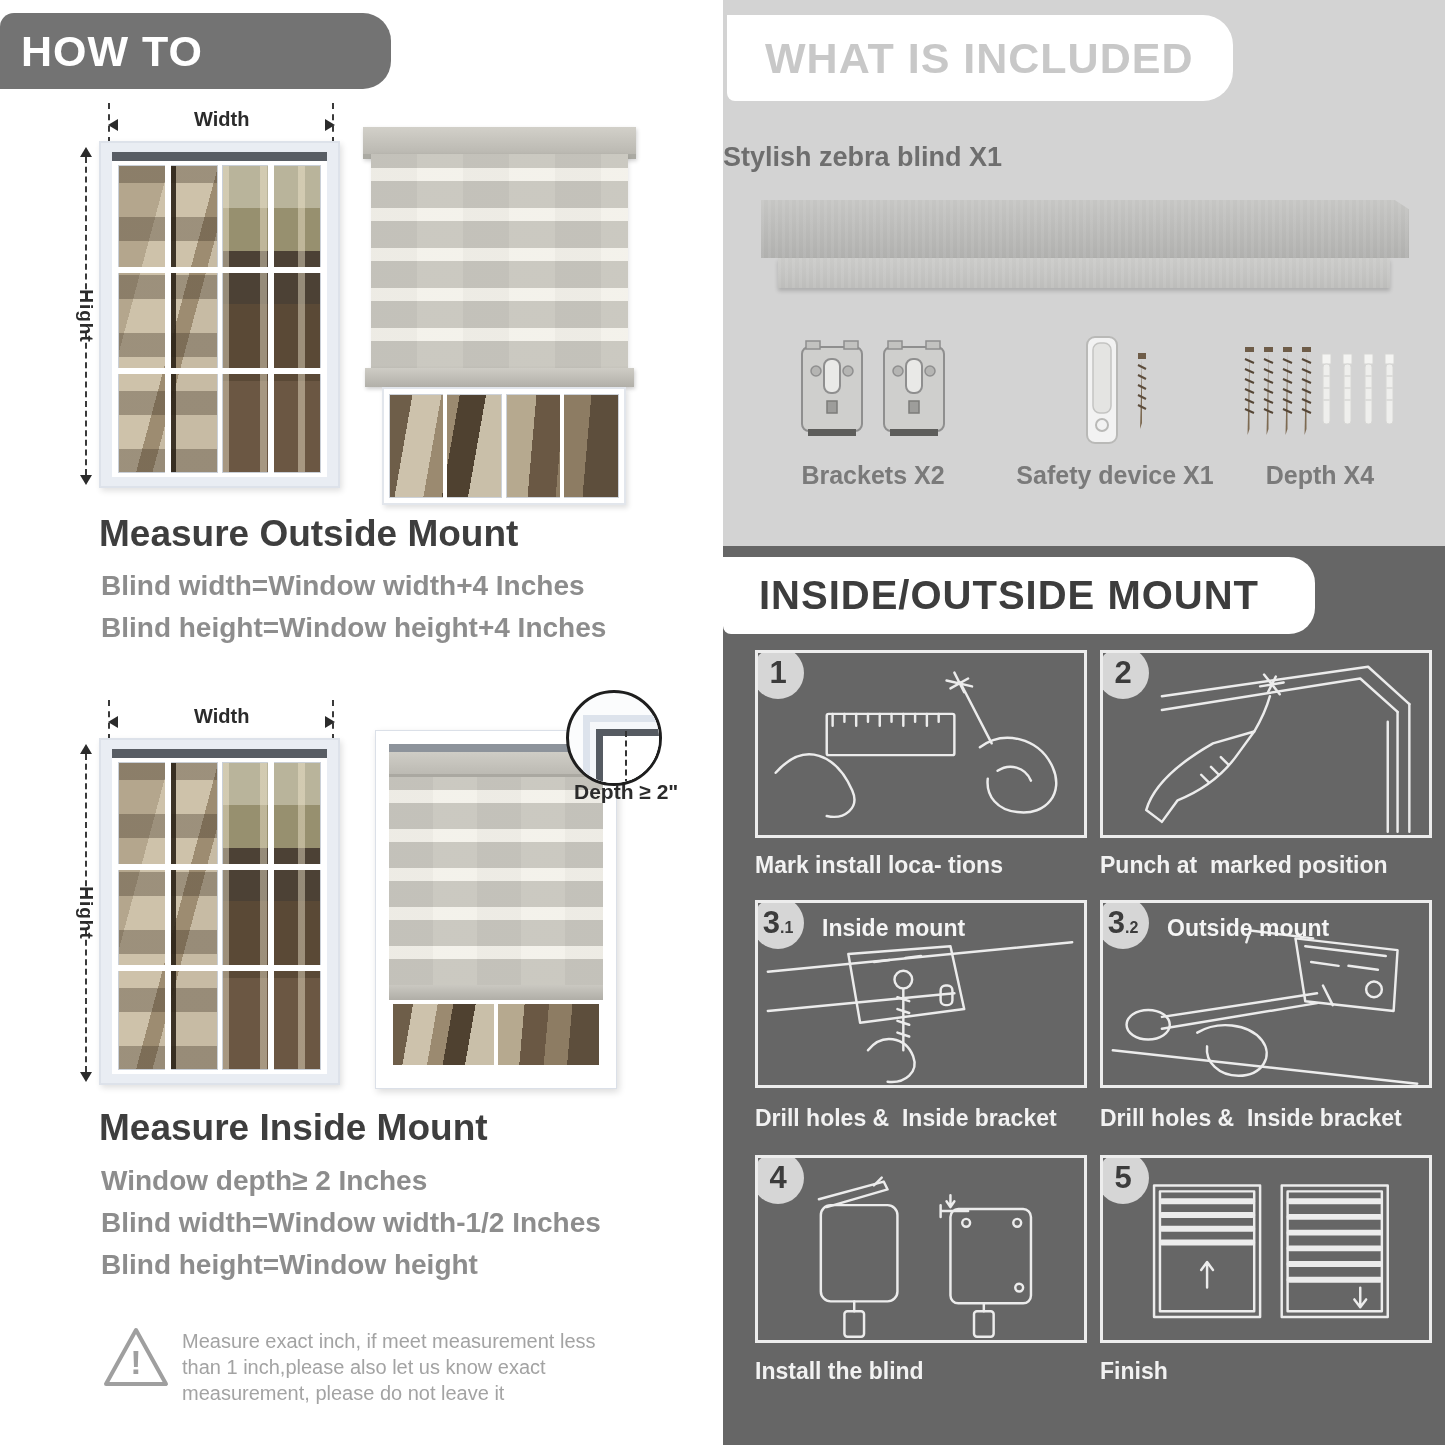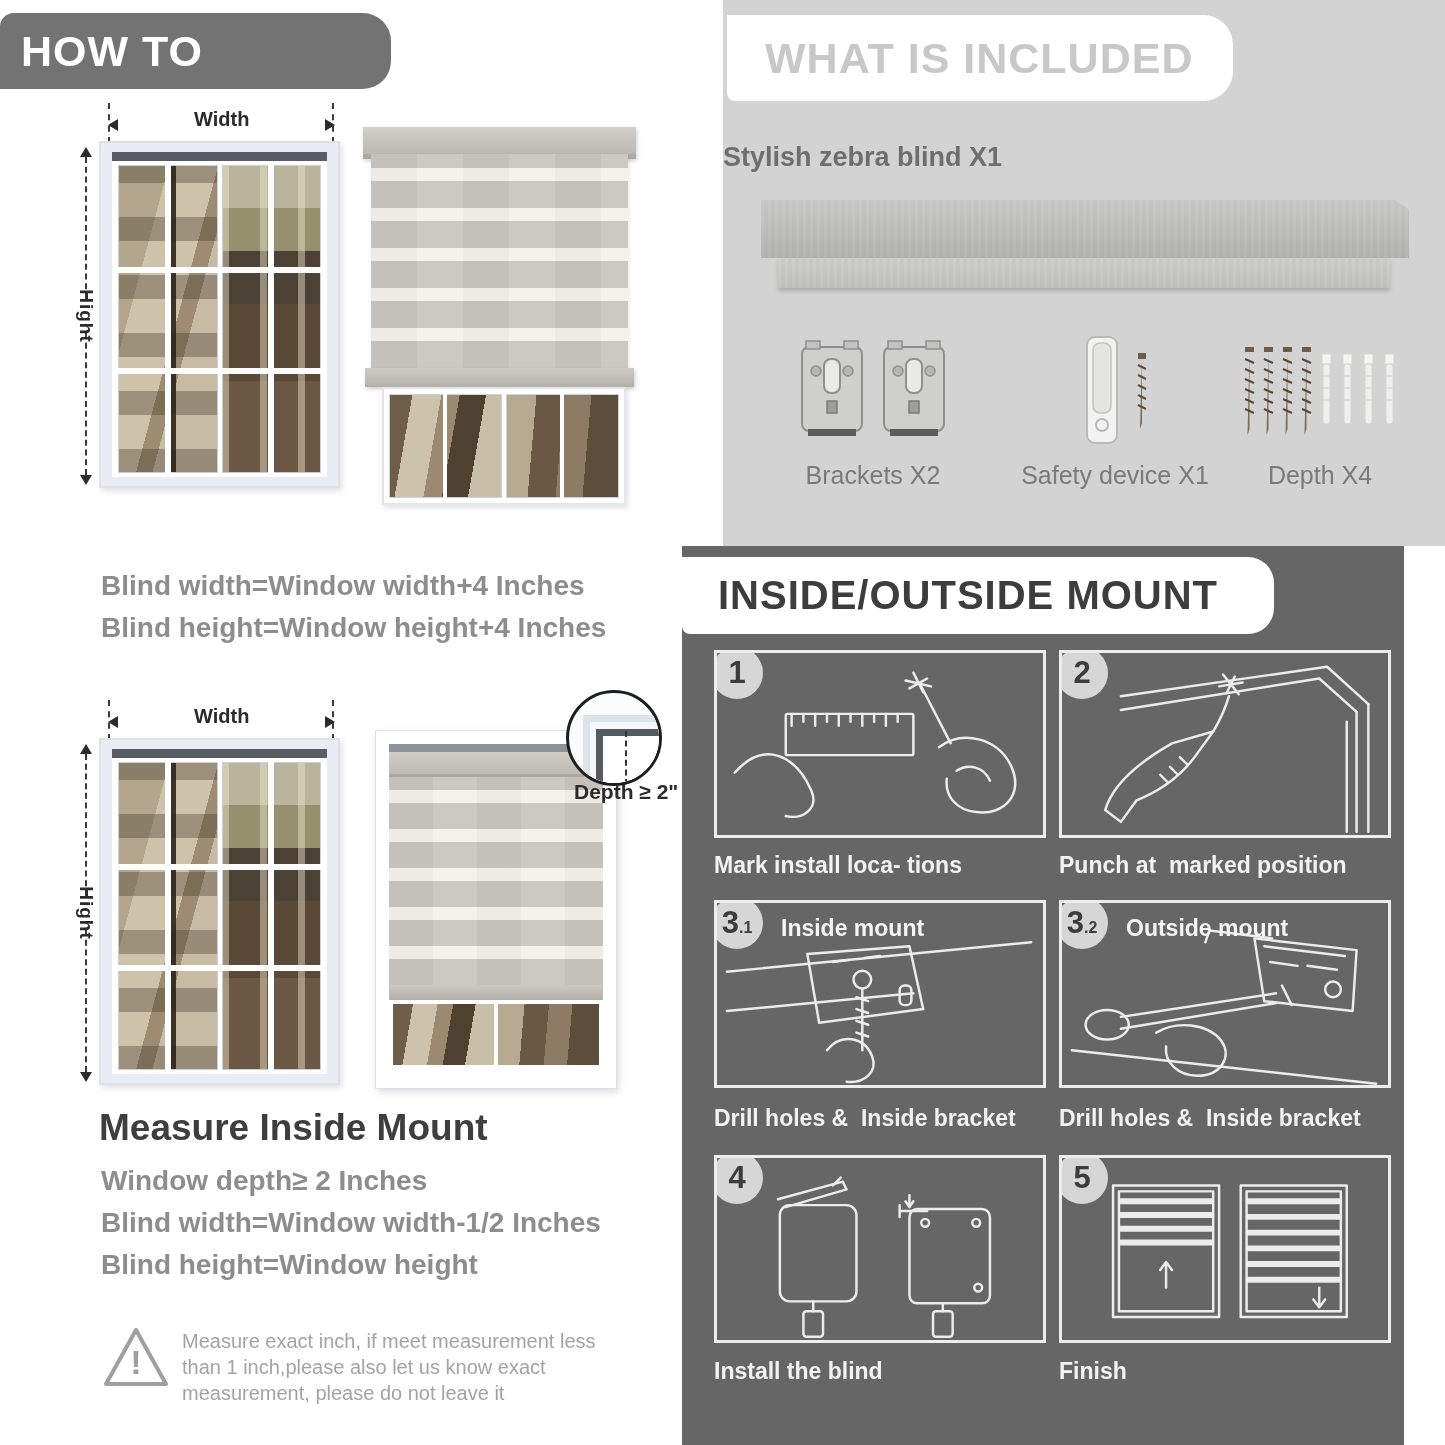--- a/index.html
+++ b/index.html
@@ -107,24 +107,24 @@
               linear-gradient(#c6c6c4,#b0b0ae);
             clip-path:polygon(0 0, 97.8% 0, 100% 16%, 100% 100%, 0 100%);
             box-shadow:0 2px 3px rgba(0,0,0,.2);}
   .headrail-lip{position:absolute;left:55px;top:258px;width:612px;height:30px;
             background:
               repeating-linear-gradient(90deg, rgba(255,255,255,.08) 0 3px, rgba(0,0,0,0) 3px 7px),
               linear-gradient(#cbcbc9,#bdbdbb);
             box-shadow:0 3px 4px rgba(0,0,0,.18);}
   .inc-col{position:absolute;top:335px;display:flex;flex-direction:column;align-items:center;}
   .inc-art{height:112px;display:flex;align-items:center;gap:10px;}
-  .inc-label{margin-top:14px;color:#7a7a7a;font-size:25px;font-weight:normal;white-space:nowrap;}
-
-  
-  .sec-mount{position:absolute;left:682px;top:546px;width:722px;height:899px;background:#666666;}
+  .inc-label{margin-top:14px;color:#7a7a7a;font-size:25px;font-weight:bold;white-space:nowrap;}
+
+  
+  .sec-mount{position:absolute;left:723px;top:546px;width:722px;height:899px;background:#666666;}
   .cap-mount{position:absolute;left:0;top:11px;width:556px;height:77px;background:#ffffff;
              border-radius:0 26px 26px 8px;color:#3d3d3d;font-size:40px;font-weight:bold;
              line-height:77px;padding-left:36px;letter-spacing:1px;}
   .panel{position:absolute;width:332px;height:188px;border:3px solid #ededed;box-sizing:border-box;
          background:#666666;overflow:hidden;}
   .panel svg{position:absolute;inset:0;}
   .badge{position:absolute;left:-6px;top:-6px;width:52px;height:52px;border-radius:50%;
          background:#d6d6d6;color:#3c3c3c;display:flex;align-items:baseline;justify-content:center;
          font-weight:bold;}
   .badge .n{font-size:31px;line-height:52px;}
@@ -178,20 +178,21 @@
   <div class="rail" style="left:365px;top:368px;width:269px;height:19px;"></div>
   <div class="peek" style="left:382px;top:387px;width:230px;height:104px;">
     <div class="pane pane-c1">
         <div class="pv"></div>
       </div>
     <div class="pane pane-c2">
         <div class="pv"></div>
       </div>
   </div>
 
+  <div class="m-title" style="left:99px;top:513px;">Measure Outside Mount</div>
   <div class="m-sub" style="left:101px;top:565px;">Blind width=Window width+4 Inches</div>
   <div class="m-sub" style="left:101px;top:607px;">Blind height=Window height+4 Inches</div>
 
   <div class="warrow" style="left:108px;top:706px;width:226px;">
     <span class="tick l"></span>
     <span class="tick r"></span>
     <span class="ah left"></span>
     <span class="dash"></span>
     <span class="wlabel">Width</span>
     <span class="dash"></span>

